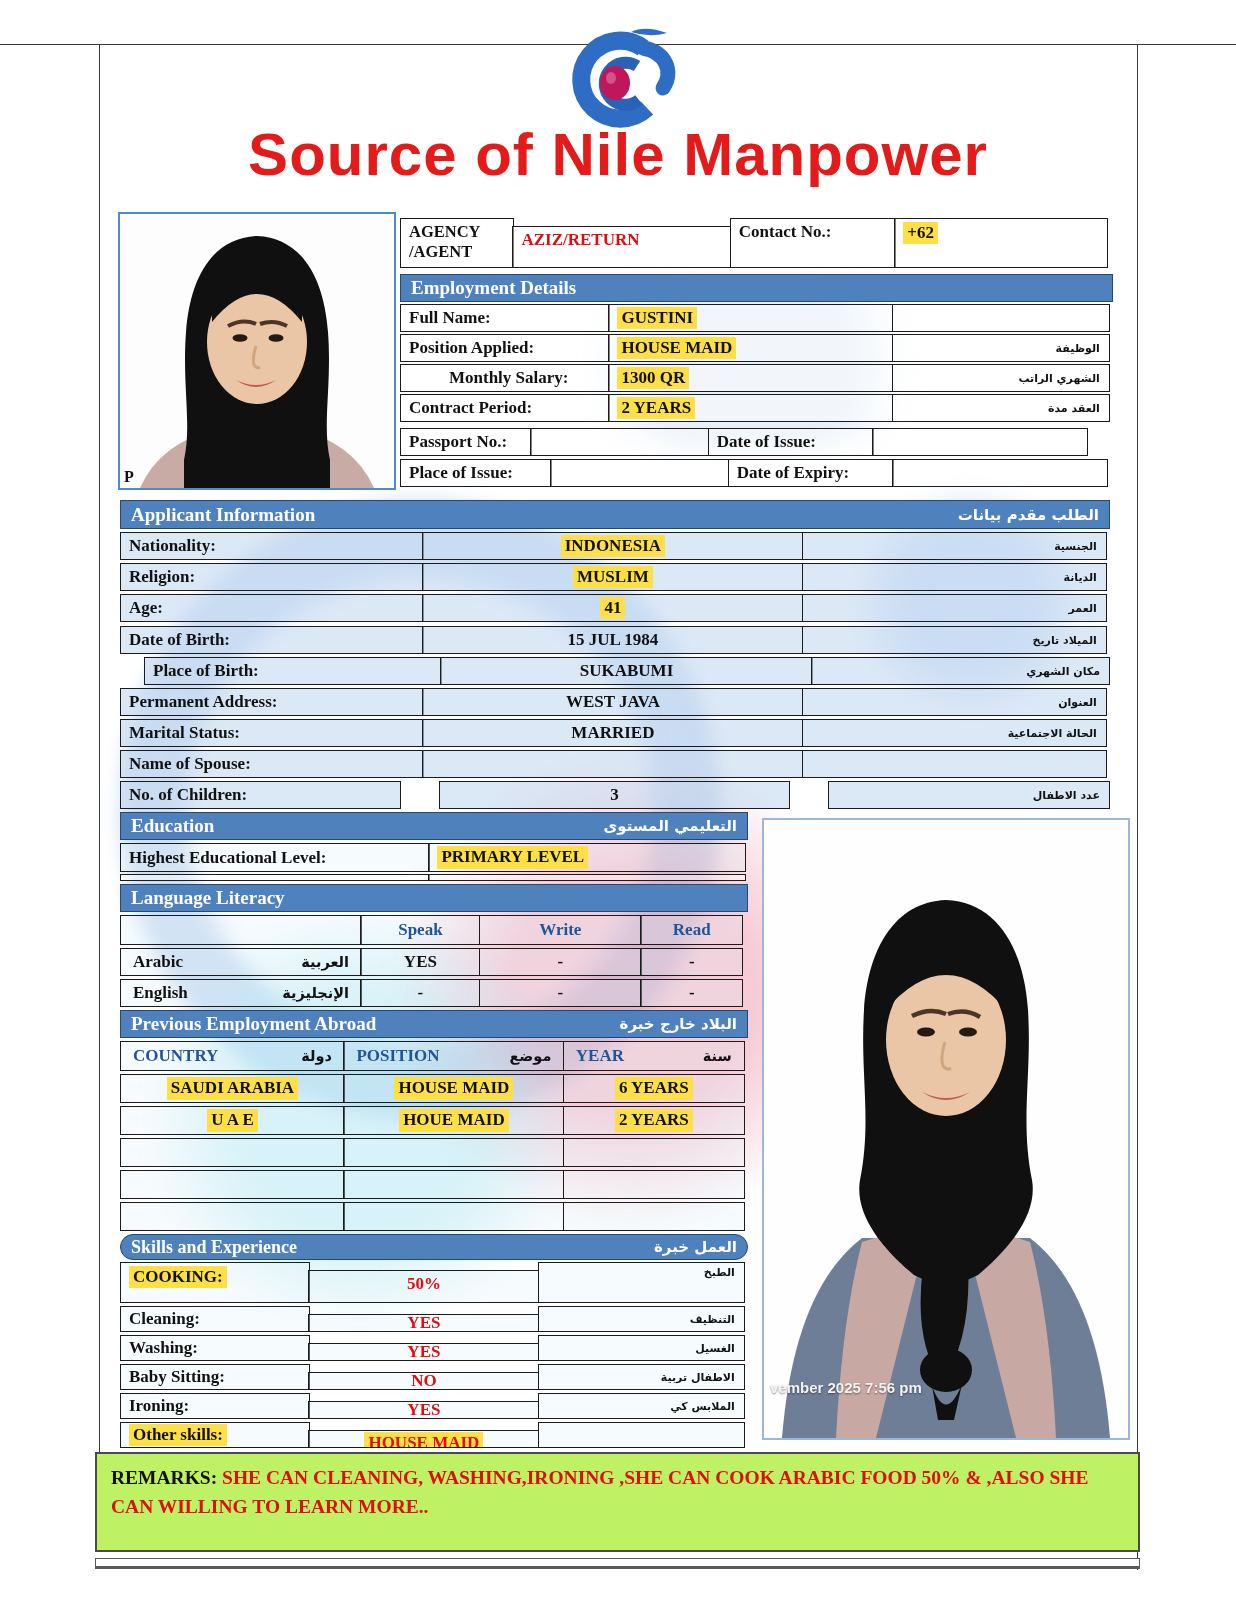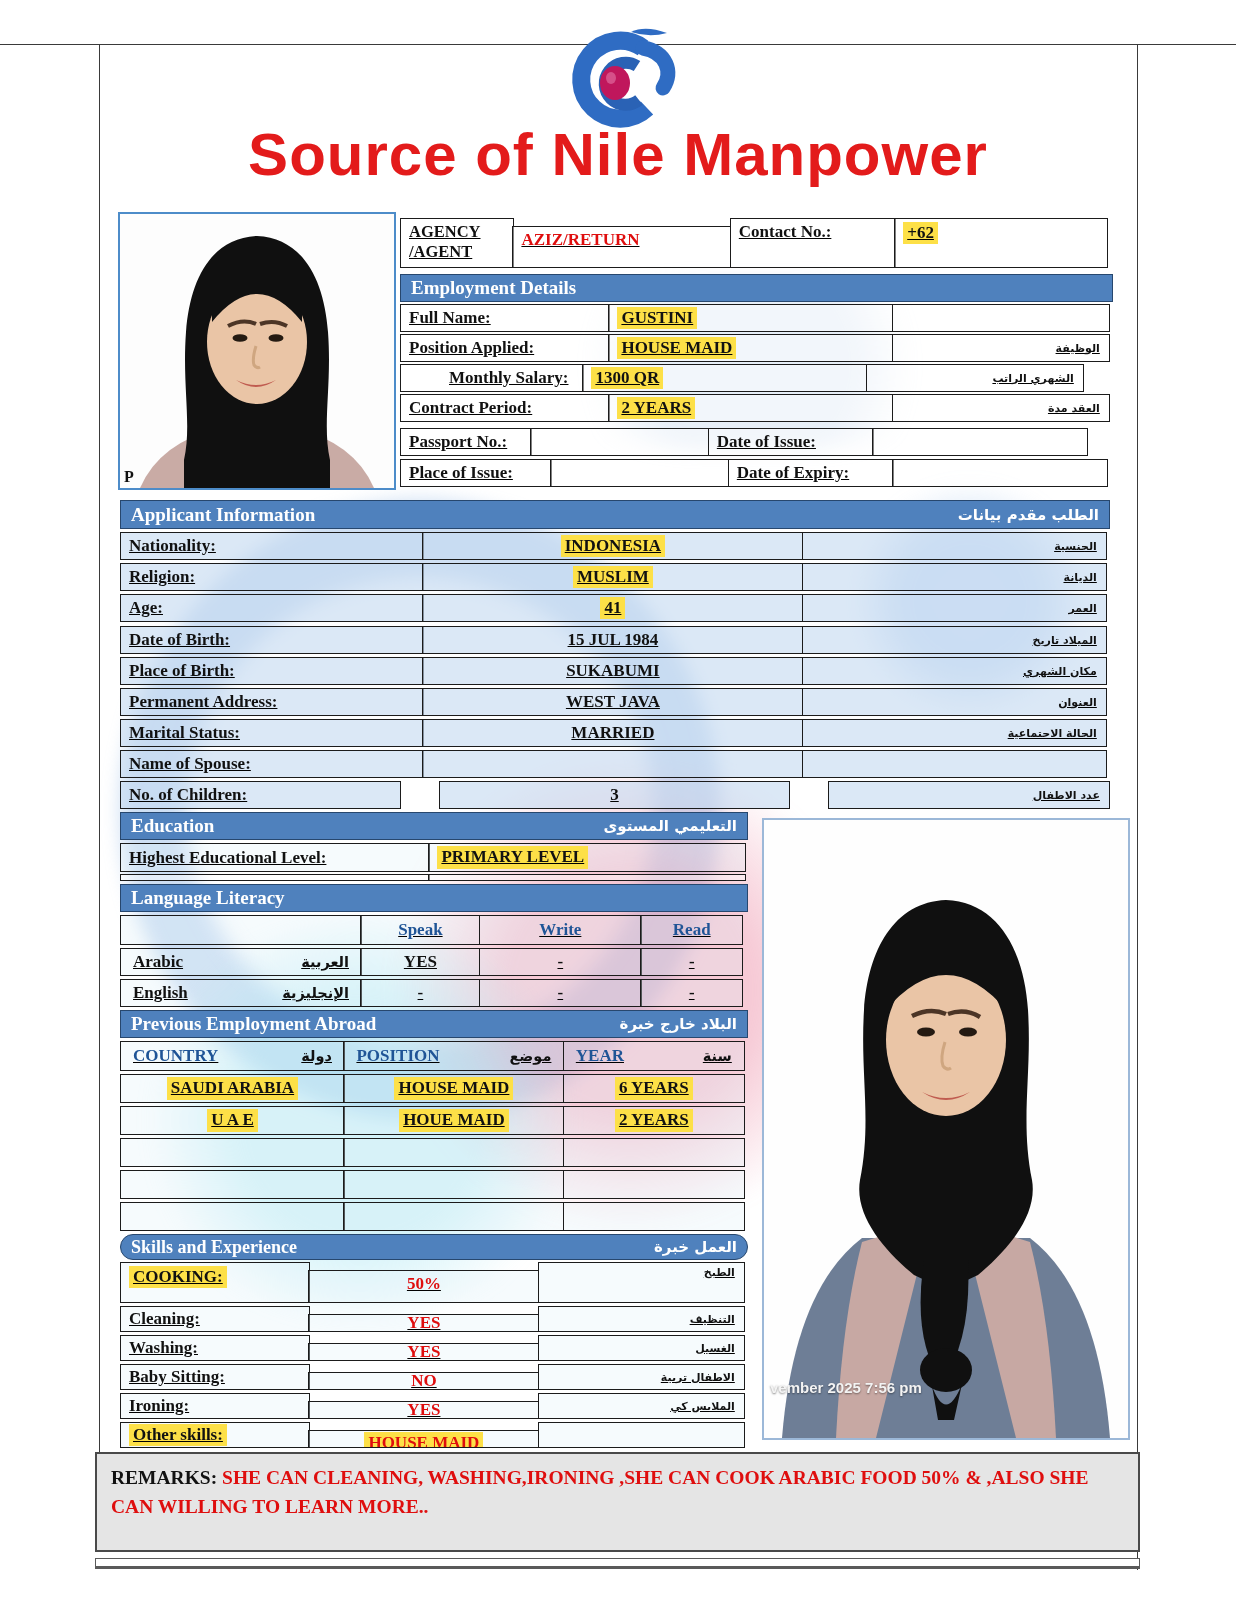--- a/index.html
+++ b/index.html
@@ -5,21 +5,21 @@
   html,body{margin:0;padding:0;background:#fff;}
   .page{position:relative;width:1236px;height:1600px;background:#fff;overflow:hidden;
         font-family:"Liberation Serif",serif;}
   .abs{position:absolute;box-sizing:border-box;}
   
   .wm{position:absolute;border-radius:50%;filter:blur(9px);pointer-events:none;}
   
   .hline{border-top:1.6px solid #3a3a3a;}
   .vline{border-left:1.6px solid #3a3a3a;}
   
-  .row{display:flex;text-decoration:underline;}
+  .row{display:flex;}
   .c{border:1.6px solid #1b1b1b;box-sizing:border-box;display:flex;align-items:center;
      font-weight:bold;font-size:17px;color:#111;background:rgba(255,255,255,0.45);overflow:hidden;white-space:nowrap;}
   .c + .c{margin-left:-1.6px;}
   .lbl{padding-left:8px;justify-content:flex-start;}
   .ctr{justify-content:center;}
   .top{align-items:flex-start;padding-top:3px;}
   .arc{direction:rtl;justify-content:flex-start;padding-right:9px;
        font-family:"DejaVu Sans",sans-serif;font-size:11px;}
   .arab{font-family:"DejaVu Sans",sans-serif;font-size:14.5px;direction:rtl;}
   .sp{justify-content:space-between;padding:0 12px;}
@@ -39,21 +39,21 @@
          letter-spacing:1px;color:#e31b1b;}
   
   .photoframe{position:absolute;background:#fff;box-sizing:border-box;}
   .photoframe svg{display:block;width:100%;height:100%;}
   .pcorner{position:absolute;left:4px;bottom:2px;font-weight:bold;font-size:16px;color:#111;}
   .stamp{position:absolute;left:6px;bottom:42px;color:#f3f3f3;font-family:"Liberation Sans",sans-serif;
          font-weight:bold;font-size:15px;text-shadow:0 1px 2px rgba(0,0,0,.45);}
   
   .remarks{position:absolute;left:95px;top:1452px;width:1045px;height:100px;
            border:2.5px solid #4a4a4a;box-sizing:border-box;padding:9px 14px;
-           font-weight:bold;font-size:19.5px;line-height:1.5;background:#e5e5e5;}
+           font-weight:bold;font-size:19.5px;line-height:1.5;background:#bef264;}
   .strip{position:absolute;left:95px;top:1558px;width:1045px;height:11px;
          border:1.6px solid #5a5a5a;border-bottom-width:3px;box-sizing:border-box;background:#fff;}
 </style>
 </head>
 <body>
 
 <div class="page">
 
   <div>
     <div class="wm" style="left:120px;top:500px;width:600px;height:620px;
@@ -138,21 +138,21 @@
         <span>Position Applied:</span>
       </div>
     <div class="c lbl" style="width:285px;">
         <span class="hl">HOUSE MAID</span>
       </div>
     <div class="c arc" style="width:218px;">
         <span>الوظيفة</span>
       </div>
   </div>
   <div class="row abs" style="left:400px;top:364px;width:713px;height:28px;">
-    <div class="c lbl" style="width:184px;padding-left:48px;">
+    <div class="c lbl" style="width:210px;padding-left:48px;">
         <span>Monthly Salary:</span>
       </div>
     <div class="c lbl" style="width:285px;">
         <span class="hl">1300 QR</span>
       </div>
     <div class="c arc" style="width:218px;">
         <span>الشهري الراتب</span>
       </div>
   </div>
   <div class="row abs" style="left:400px;top:394px;width:713px;height:28px;">
@@ -239,21 +239,21 @@
         <span>Date of Birth:</span>
       </div>
     <div class="c ctr bluecell" style="width:381px;">
         <span>15 JUL 1984</span>
       </div>
     <div class="c arc bluecell" style="width:305px;">
         <span>الميلاد تاريخ</span>
       </div>
   </div>
   <div class="row abs" style="left:120px;top:657px;width:990px;height:28px;">
-    <div class="c lbl bluecell" style="width:304px;">
+    <div class="c lbl bluecell" style="width:304px;margin-left:24px;">
         <span>Place of Birth:</span>
       </div>
     <div class="c ctr bluecell" style="width:381px;">
         <span>SUKABUMI</span>
       </div>
     <div class="c arc bluecell" style="width:305px;">
         <span>مكان الشهري</span>
       </div>
   </div>
   <div class="row abs" style="left:120px;top:688px;width:990px;height:28px;">

